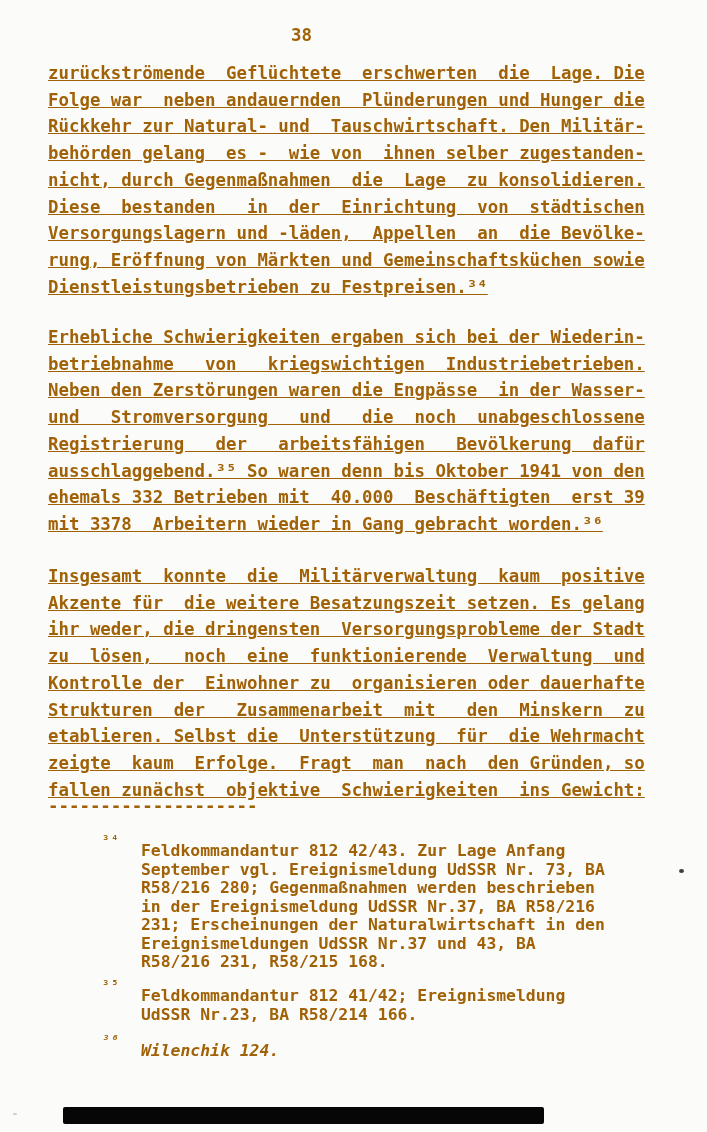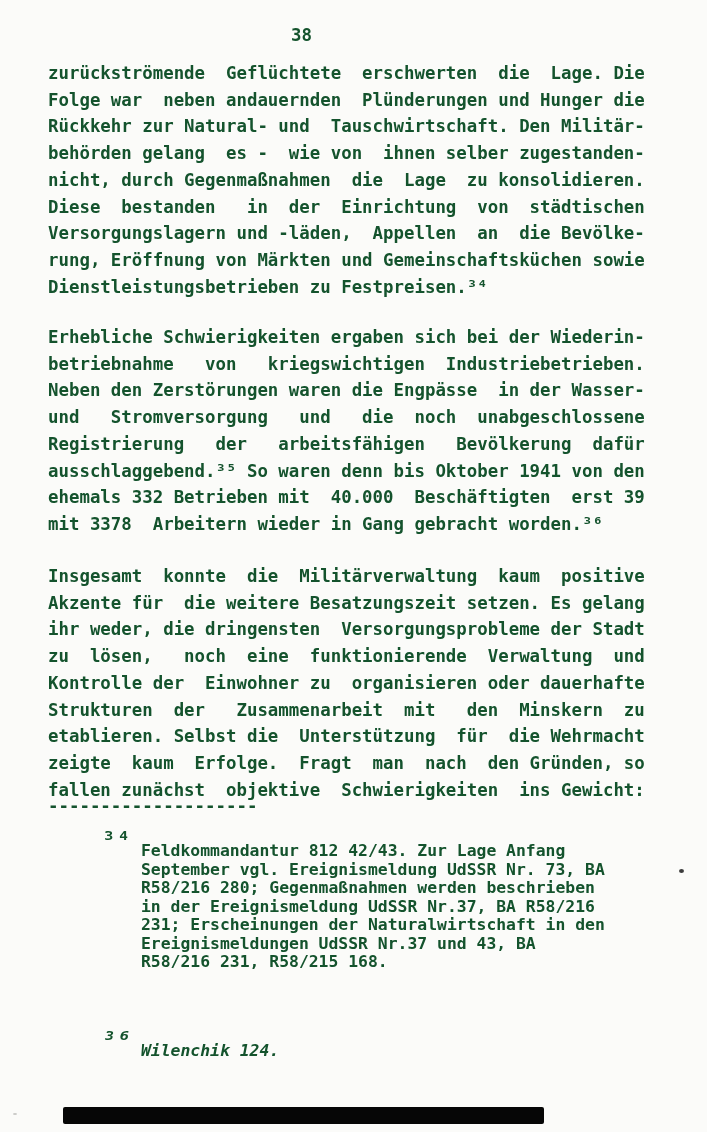--- a/index.html
+++ b/index.html
@@ -6,35 +6,36 @@
   body {
     width: 707px; height: 1132px;
     background: #fbfbf9;
     position: relative;
     overflow: hidden;
   }
   .page {
     position: absolute; inset: 0;
     font-family: "DejaVu Sans Mono", "Liberation Mono", monospace;
     font-weight: bold;
-    color: #14532d;
+    color: #a16207;
   }
   .page-number {
     position: absolute;
     top: 25px; left: 291px;
     font-size: 17.4px;
     line-height: 20px;
   }
   pre.para {
     margin: 0;
     position: absolute;
     left: 48px;
     font-size: 17.4px;
     line-height: 26.7px;
     white-space: pre;
+    text-decoration: underline;
   }
   .para-1 { top: 60px; }
   .para-2 { top: 324px; }
   .para-3 { top: 563px; }
   .separator {
     position: absolute;
     left: 48px; top: 793px;
     font-size: 17.4px;
     line-height: 26.7px;
     white-space: pre;
@@ -44,21 +45,21 @@
     left: 102px;
     display: flex;
     align-items: flex-start;
   }
   .fn-1 { top: 831px; }
   .fn-2 { top: 976px; }
   .fn-3 { top: 1031px; font-style: italic; }
   .fn-marker {
     flex: none;
     width: 28px;
-    font-size: 22px;
+    font-size: 12px;
     line-height: 18.5px;
     letter-spacing: 2px;
   }
   pre.fn-text {
     margin: 11px;
     font-size: 16.4px;
     line-height: 18.5px;
     white-space: pre;
   }
   .scan-bar {
@@ -125,20 +126,25 @@
     <span class="fn-marker">³⁴</span>
     <pre class="fn-text">Feldkommandantur 812 42/43. Zur Lage Anfang
 September vgl. Ereignismeldung UdSSR Nr. 73, BA
 R58/216 280; Gegenmaßnahmen werden beschrieben
 in der Ereignismeldung UdSSR Nr.37, BA R58/216
 231; Erscheinungen der Naturalwirtschaft in den
 Ereignismeldungen UdSSR Nr.37 und 43, BA
 R58/216 231, R58/215 168.</pre>
   </div>
 
+  <div class="footnote fn-2">
+    <span class="fn-marker">³⁵</span>
+    <pre class="fn-text">Feldkommandantur 812 41/42; Ereignismeldung
+UdSSR Nr.23, BA R58/214 166.</pre>
+  </div>
 
   <div class="footnote fn-3">
     <span class="fn-marker">³⁶</span>
     <pre class="fn-text">Wilenchik 124.</pre>
   </div>
 
   <div class="ink-dot"></div>
   <div class="ink-speck"></div>
   <div class="scan-bar"></div>
 

